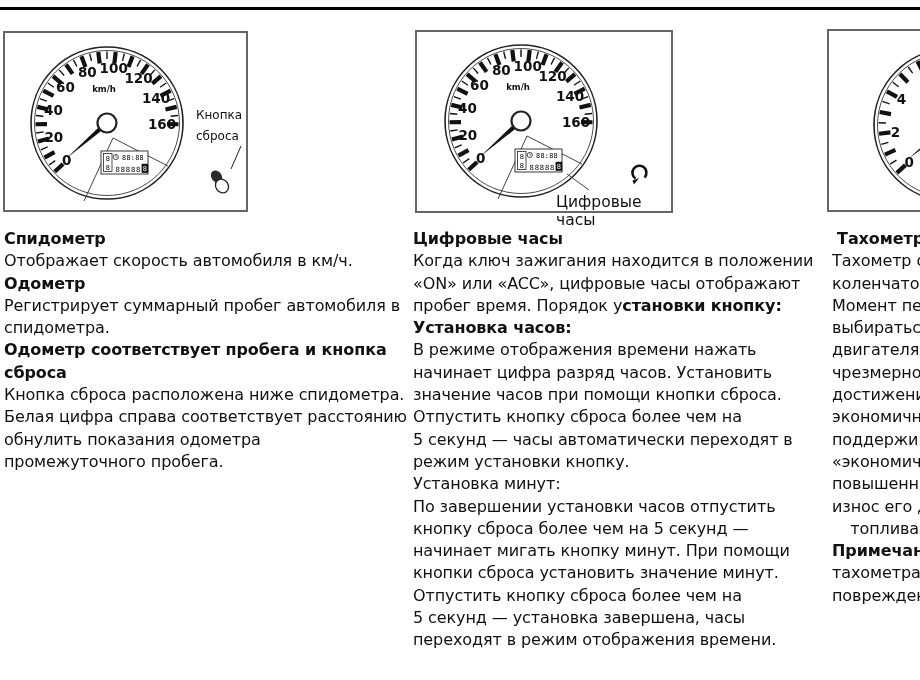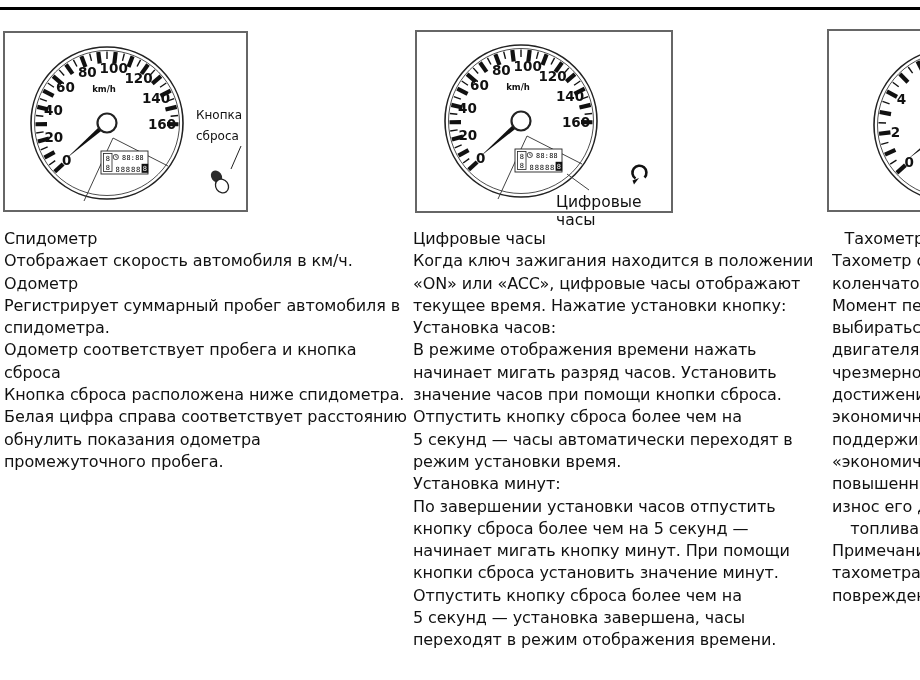--- a/index.html
+++ b/index.html
@@ -11,21 +11,21 @@
   .p2{left:415px;top:30px;width:258px;height:183px;}
   .p3{left:827px;top:29px;width:93px;height:183px;border-right:none;}
   .panel svg{position:absolute;left:0;top:0;}
   .callout{position:absolute;left:191px;top:72px;font-size:12px;line-height:21px;color:#111;}
   .caption{position:absolute;left:139px;top:161px;font-size:15.5px;color:#111;}
   .col{position:absolute;top:228px;}
   .c1{left:4px;width:406px;}
   .c2{left:413px;width:400px;}
   .c3{left:832px;width:92px;overflow:hidden;text-align:right;}
   .tl{font-size:16px;line-height:22.3px;white-space:nowrap;letter-spacing:-0.1px;}
-  .tl .b, .b{font-weight:normal;}
+  .tl .b, .b{font-weight:bold;}
   text{font-family:"DejaVu Sans",sans-serif;}
   .lcdtxt{font-family:"DejaVu Sans Mono",monospace;}
 </style>
 </head>
 <body>
 
 <div class="page">
   <div class="toprule"></div>
 
   <div class="panel p1">
@@ -240,28 +240,28 @@
       <div class="tl"><span class="b">сброса</span></div>
       <div class="tl"><span>Кнопка сброса расположена ниже спидометра.</span></div>
       <div class="tl"><span>Белая цифра справа соответствует расстоянию</span></div>
       <div class="tl"><span>обнулить показания одометра</span></div>
       <div class="tl"><span>промежуточного пробега.</span></div>
     </div>
   <div class="col c2">
       <div class="tl"><span class="b">Цифровые часы</span></div>
       <div class="tl"><span>Когда ключ зажигания находится в положении</span></div>
       <div class="tl"><span>«ON» или «ACC», цифровые часы отображают</span></div>
-      <div class="tl"><span>текущее время. Нажатие у</span><span class="b">становки кнопку:</span></div>
+      <div class="tl"><span>пробег время. Порядок у</span><span class="b">становки кнопку:</span></div>
       <div class="tl"><span class="b">Установка часов:</span></div>
       <div class="tl"><span>В режиме отображения времени нажать</span></div>
-      <div class="tl"><span>начинает мигать разряд часов. Установить</span></div>
+      <div class="tl"><span>начинает цифра разряд часов. Установить</span></div>
       <div class="tl"><span>значение часов при помощи кнопки сброса.</span></div>
       <div class="tl"><span>Отпустить кнопку сброса более чем на</span></div>
       <div class="tl"><span>5 секунд — часы автоматически переходят в</span></div>
-      <div class="tl"><span>режим установки время.</span></div>
+      <div class="tl"><span>режим установки кнопку.</span></div>
       <div class="tl"><span>Установка минут:</span></div>
       <div class="tl"><span>По завершении установки часов отпустить</span></div>
       <div class="tl"><span>кнопку сброса более чем на 5 секунд —</span></div>
       <div class="tl"><span>начинает мигать кнопку минут. При помощи</span></div>
       <div class="tl"><span>кнопки сброса установить значение минут.</span></div>
       <div class="tl"><span>Отпустить кнопку сброса более чем на</span></div>
       <div class="tl"><span>5 секунд — установка завершена, часы</span></div>
       <div class="tl"><span>переходят в режим отображения времени.</span></div>
     </div>
   <div class="col c3">

